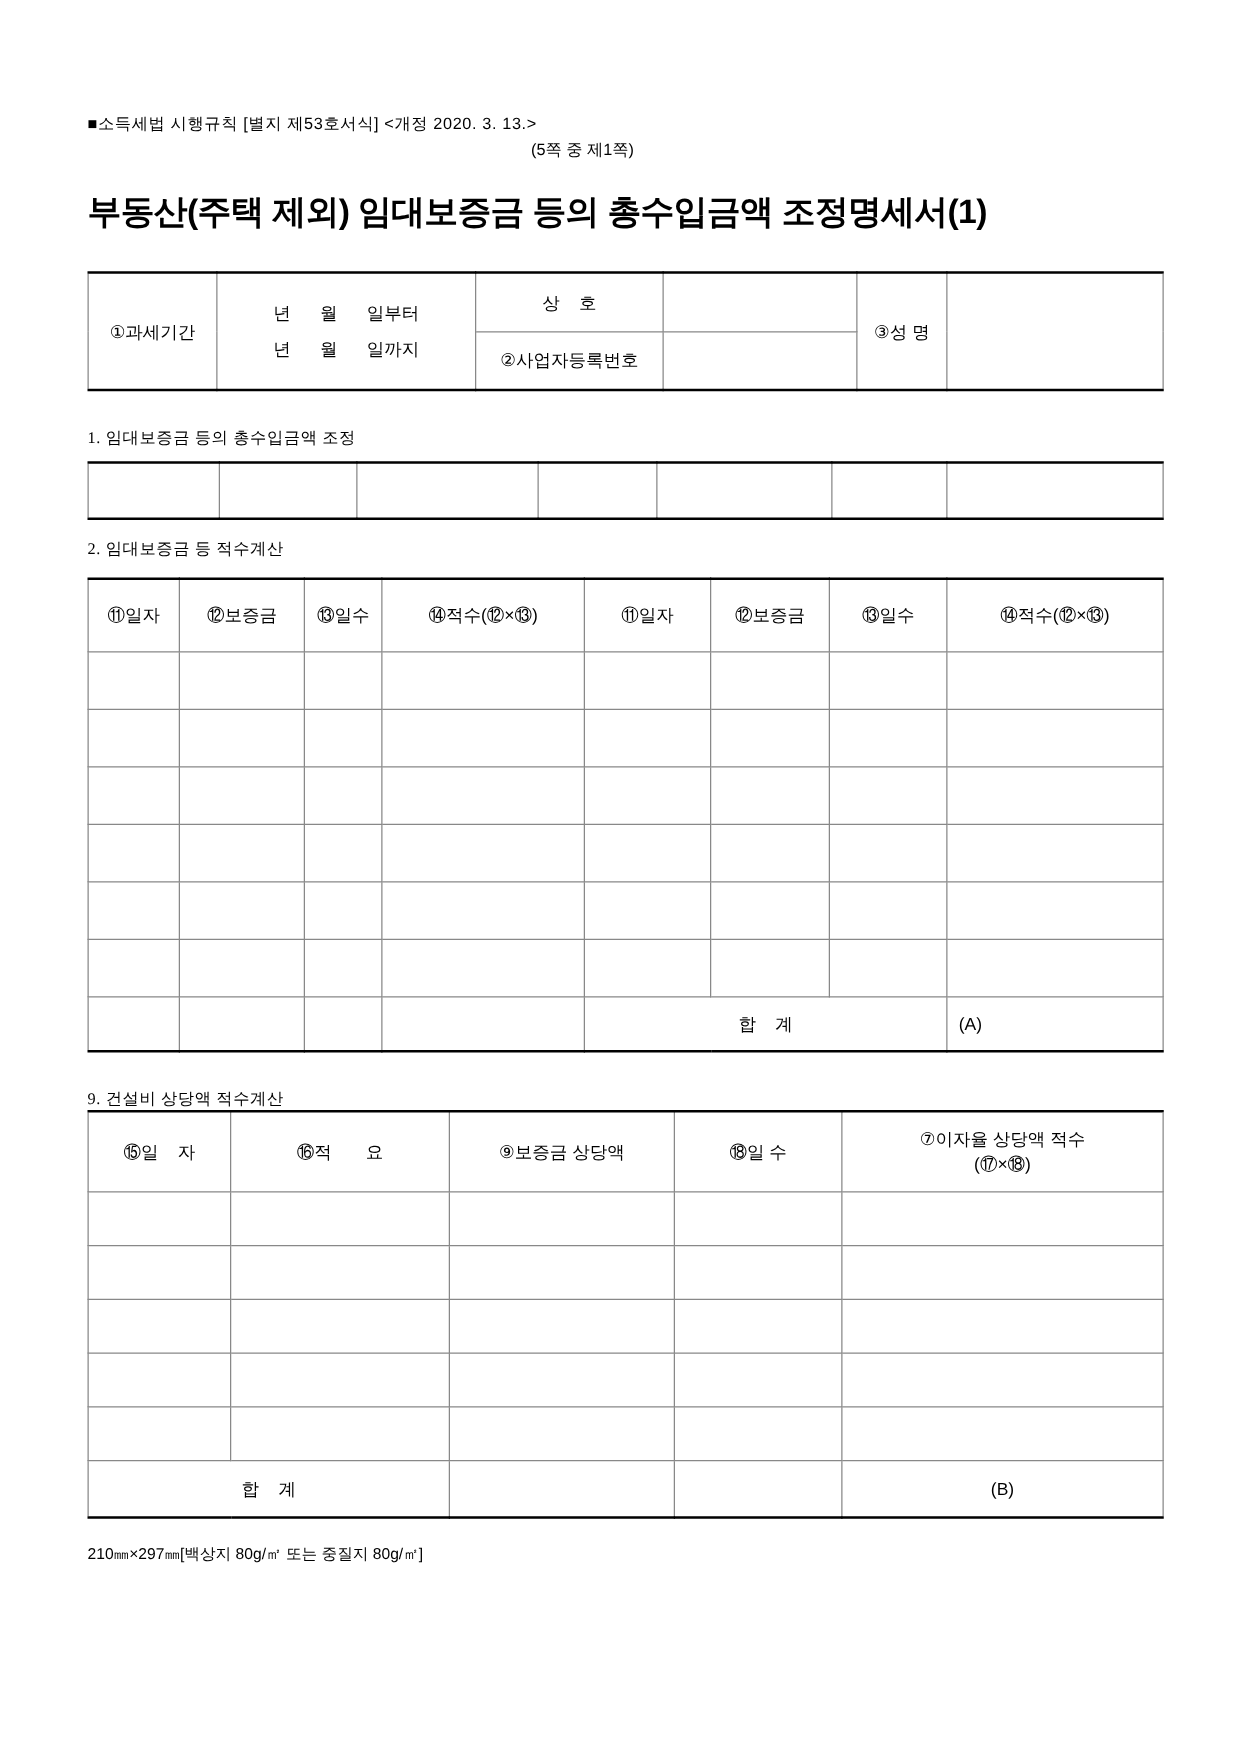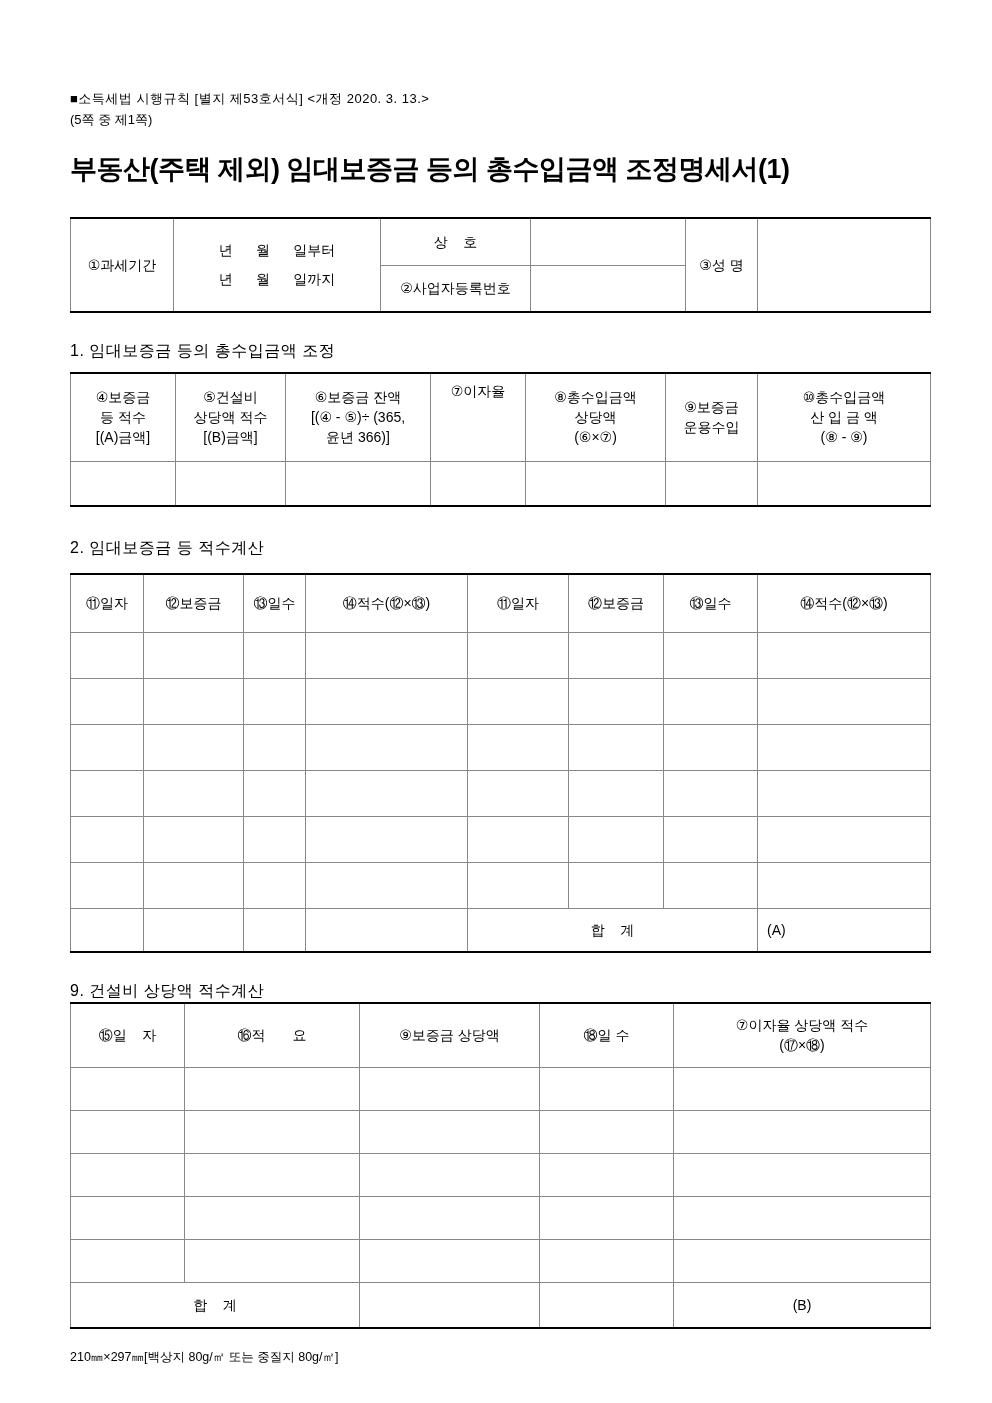--- a/index.html
+++ b/index.html
@@ -9,33 +9,34 @@
     font-family: "Liberation Sans", "DejaVu Sans", sans-serif;
     color: #000;
   }
   .page {
     position: relative;
     width: 992px; height: 1192px;
     padding: 90px 62px 0 70px;
     background: #fff;
   }
   .regulation { font-size: 13px; letter-spacing: 0.5px; white-space: pre-wrap; }
-  .page-marker { font-size: 13px; text-align: left; padding-right: 68px; margin-top: 3px; white-space: pre-wrap; }
+  .page-marker { font-size: 13px; text-align: center; padding-right: 68px; margin-top: 3px; white-space: pre-wrap; }
   .form-title {
     margin-top: 22px;
     text-align: left;
     font-size: 27px;
     font-weight: bold;
     letter-spacing: -0.5px;
     white-space: pre-wrap;
   }
   .section-heading {
-    font-size: 16px;
+    font-size: 13px;
     letter-spacing: 0.5px;
     white-space: pre-wrap;
+    font-family: Liberation Serif, serif;
   }
   table {
     width: 860px;
     border-collapse: collapse;
     table-layout: fixed;
     border-top: 2px solid #000;
     border-bottom: 2px solid #000;
     border-left: 1px solid #888;
     border-right: 1px solid #888;
   }
@@ -59,21 +60,21 @@
   .va-top { vertical-align: top; padding-top: 7px; }
   .s2-table { margin-top: 14px; }
   .s2-table .head-row { height: 58px; }
   .s2-table .body-row { height: 46px; }
   .s2-table .sum-row { height: 44px; }
   .s3-table { }
   .s3-table .head-row { height: 64px; }
   .s3-table .body-row { height: 43px; }
   .s3-table .sum-row { height: 46px; }
   .mt28 { margin-top: 28px; }
-  .mt18 { margin-top: 31px; }
+  .mt18 { margin-top: 14px; }
   .ref-left { text-align: left; padding-left: 9px; }
   .paper-spec {
     margin-top: 20px;
     font-size: 12.5px;
     text-align: left;
     padding-right: 58px;
     white-space: pre-wrap;
   }
 </style>
 </head>
@@ -117,40 +118,20 @@
     <colgroup>
       <col style="width:105px">
         <col style="width:110px">
         <col style="width:145px">
         <col style="width:95px">
       <col style="width:140px">
         <col style="width:92px">
         <col style="width:173px">
     </colgroup>
     <tbody>
-      <tr class="head-row">
-        <th>④보증금
-등 적수
-[(A)금액]</th>
-        <th>⑤건설비
-상당액 적수
-[(B)금액]</th>
-        <th>⑥보증금 잔액
-[(④ - ⑤)÷ (365,
-윤년 366)]</th>
-        <th class="va-top">⑦이자율</th>
-        <th>⑧총수입금액
-상당액
-(⑥×⑦)</th>
-        <th>⑨보증금
-운용수입</th>
-        <th>⑩총수입금액
-산 입 금 액
-(⑧ - ⑨)</th>
-      </tr>
       <tr class="body-row">
         <td></td>
         <td></td>
         <td></td>
         <td></td>
         <td></td>
         <td></td>
         <td></td>
       </tr>
     </tbody>

